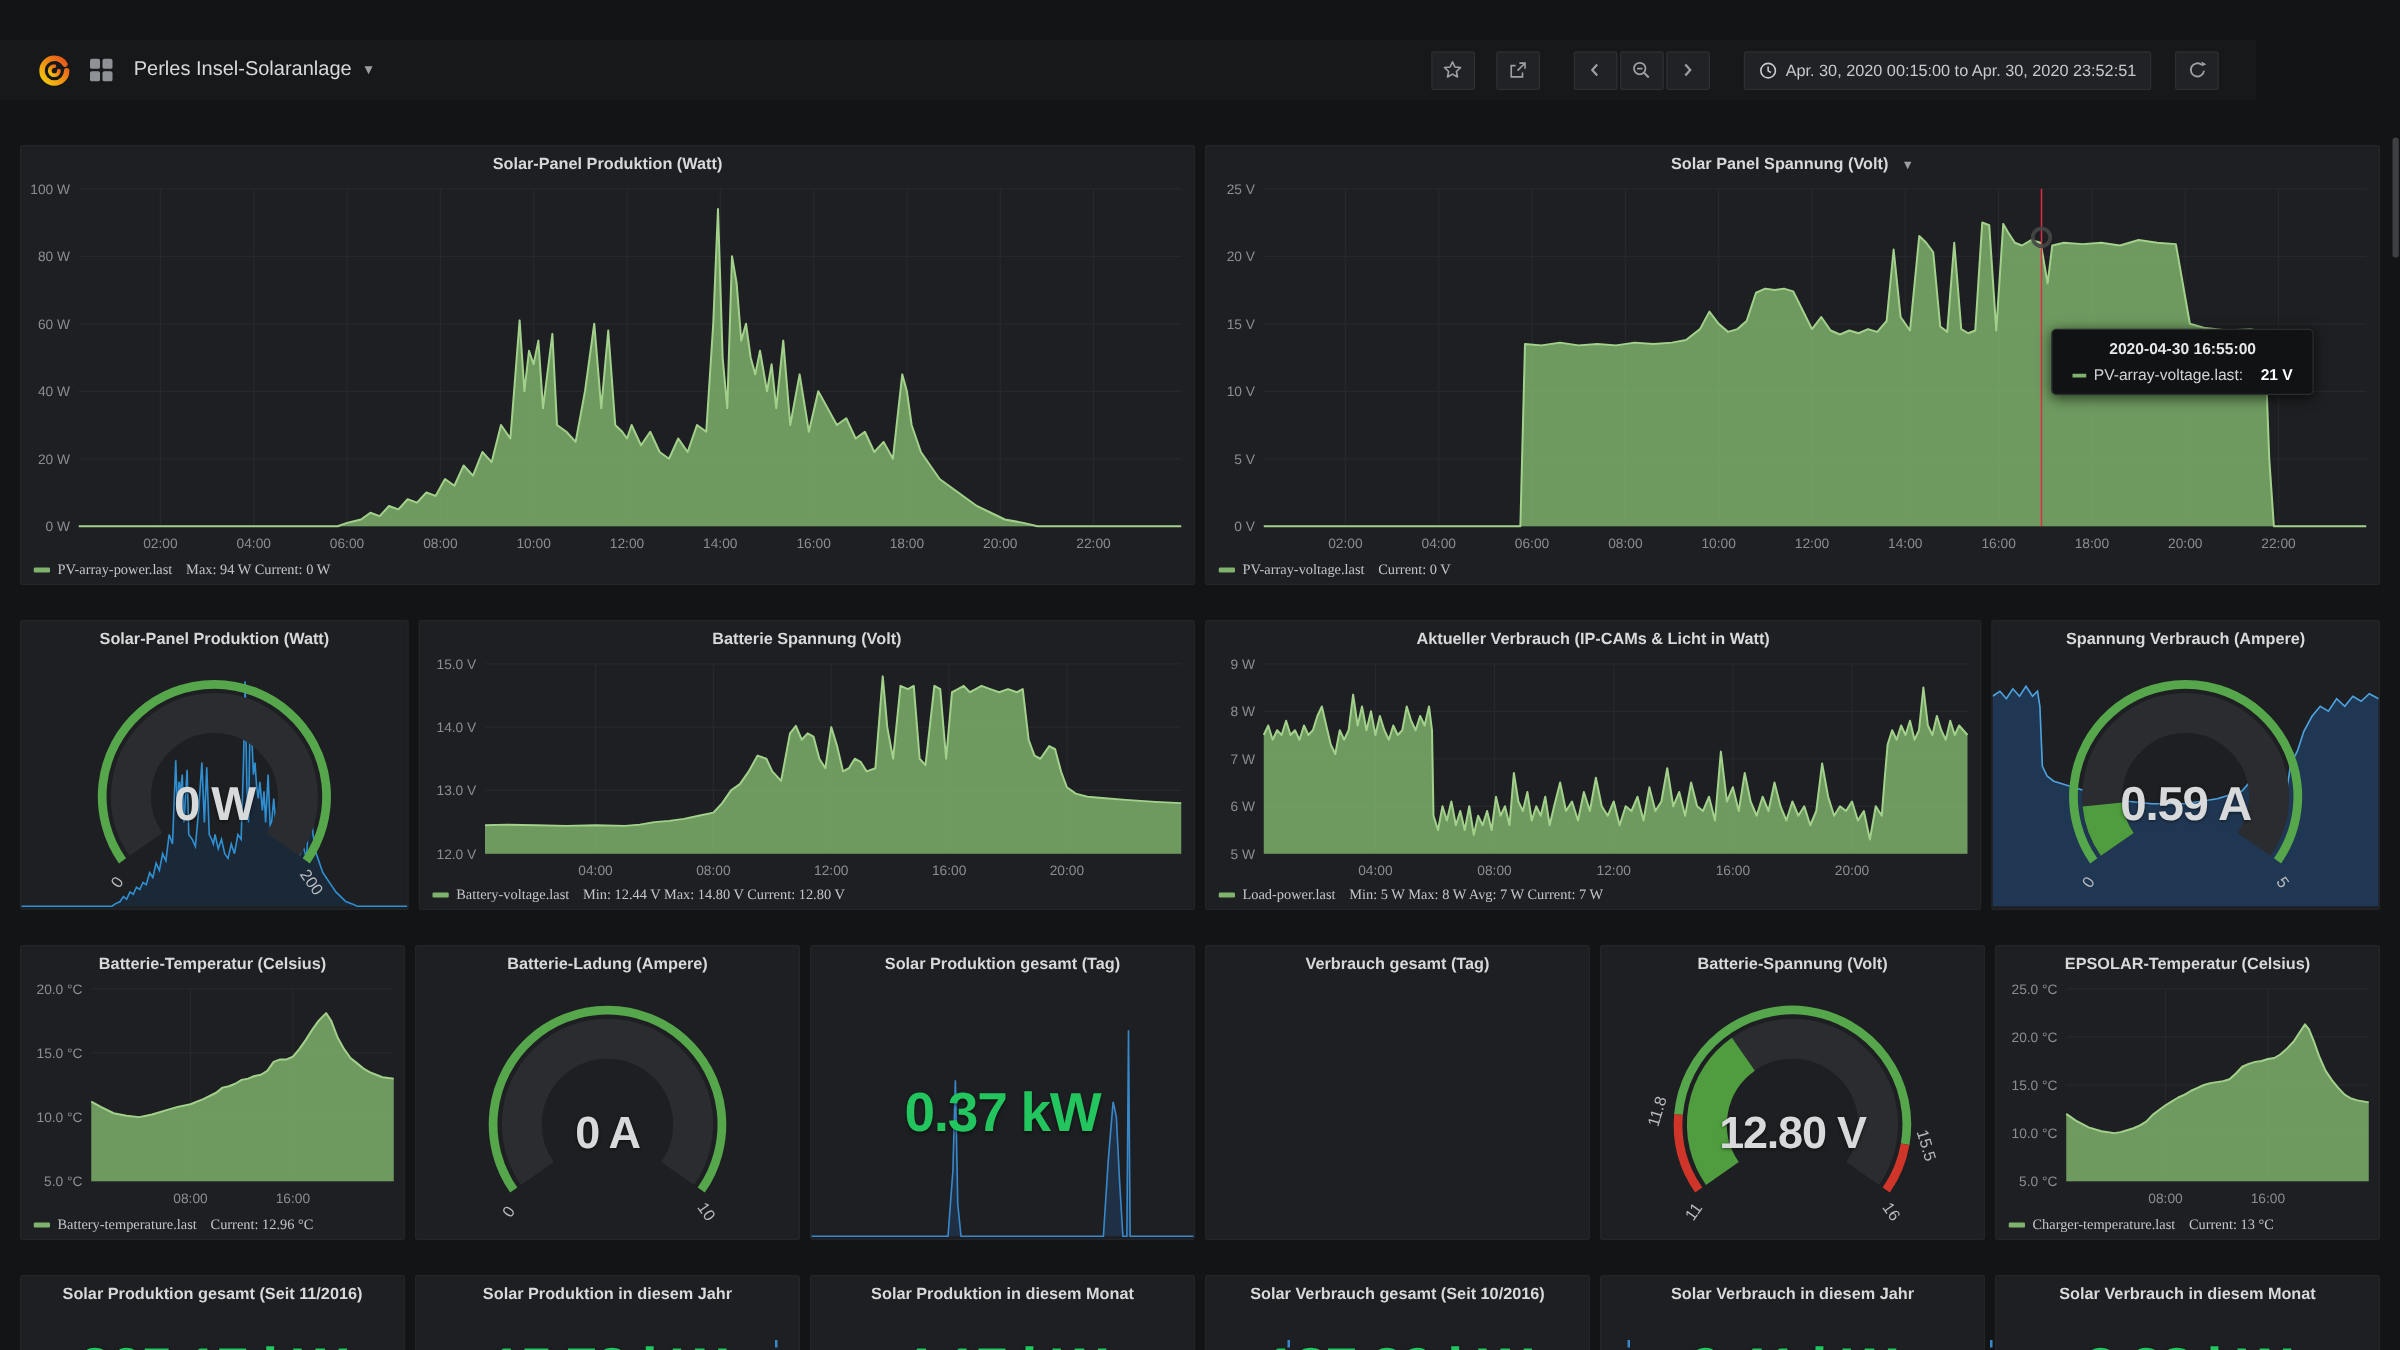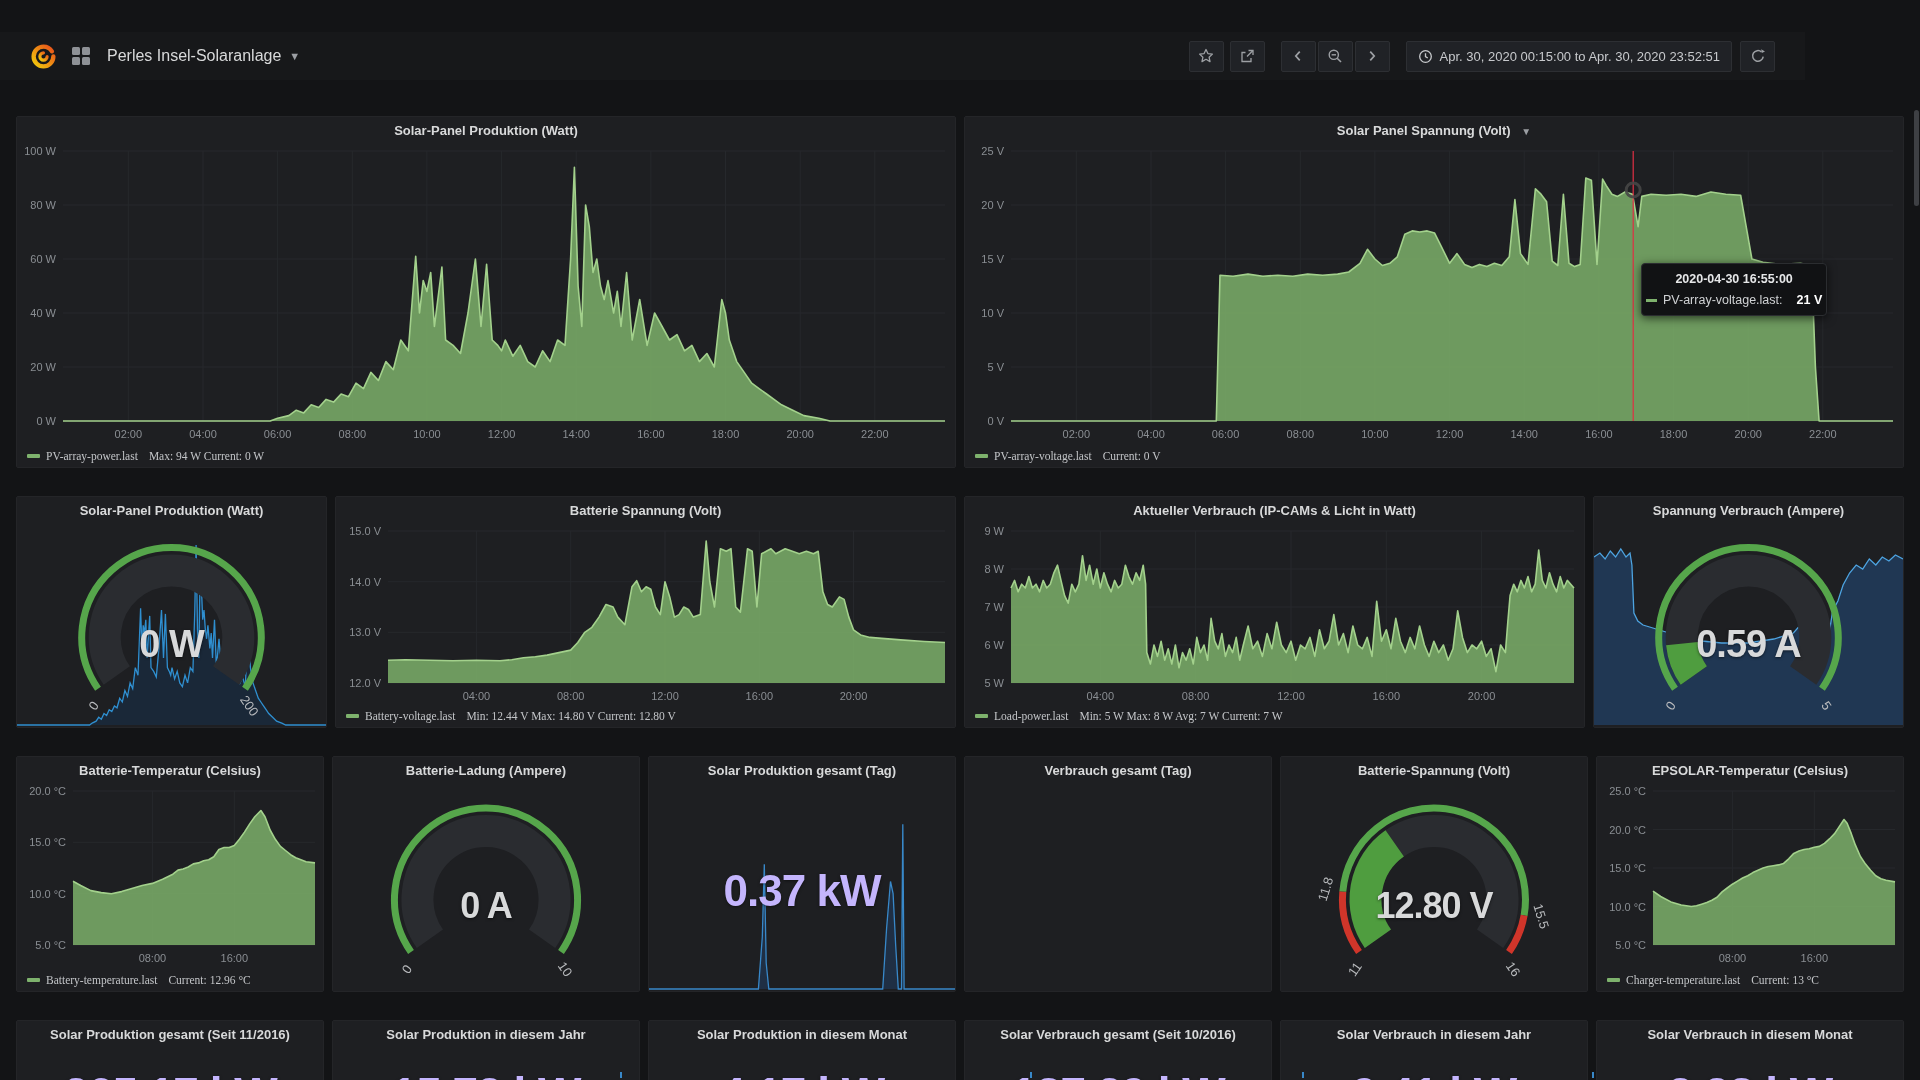--- a/index.html
+++ b/index.html
@@ -4,21 +4,21 @@
 <style>
   html,body{margin:0;padding:0;background:#131416;width:1920px;height:1080px;overflow:hidden;
     font-family:"Liberation Sans",sans-serif;-webkit-font-smoothing:antialiased;}
   
   .navbar{position:absolute;top:0;left:0;width:1805px;height:48px;background:#17181a;
     display:flex;align-items:center;padding:0 30px;box-sizing:border-box;z-index:20;margin-top:32px;}
   .logo{width:27px;height:27px;margin-right:14px;}
   .apps{margin-right:16px;display:flex;align-items:center;}
   .nav-title{color:#d8d9da;font-size:16px;display:flex;align-items:center;cursor:pointer;}
   .nav-caret{color:#9b9ea3;font-size:11px;margin-left:8px;}
-  .nav-right{margin-left:auto;display:flex;align-items:center;gap:6px;}
+  .nav-right{margin-left:auto;display:flex;align-items:center;gap:17px;}
   .nav-btn{height:31px;min-width:35px;background:#202226;border:1px solid #2d2f33;border-radius:2px;
     display:flex;align-items:center;justify-content:center;color:#9da0a4;cursor:pointer;box-sizing:border-box;}
   .nav-group{display:flex;gap:2px;margin-left:10px;}
   .time-btn{padding:0 11px;gap:7px;font-size:13px;color:#c7c9cc;white-space:nowrap;margin-left:10px;}
   .refresh-btn{margin-left:2px;}
   
   .content{position:absolute;top:48px;left:0;width:1920px;padding:40px 16px 0;box-sizing:border-box;}
   .row{display:grid;gap:8px;margin-bottom:8px;margin-top:28px;}
   .r1{grid-template-columns:940px 940px;height:352px;}
   .r2{grid-template-columns:311px 621px 621px 311px;height:232px;}
@@ -33,25 +33,25 @@
   .dash{width:13px;height:4px;background:#7eb26d;border-radius:1px;margin-right:6px;flex:none;}
   .lname{margin-right:11px;cursor:pointer;}
   .ax{font-size:11px;fill:#8a8e93;}
   .glab{font-size:13px;fill:#b8babd;}
   .spark-layer{position:absolute;inset:0;z-index:1;}
   .gauge-layer{position:absolute;inset:0;z-index:2;}
   .gauge-value{position:absolute;left:0;right:0;top:49%;text-align:center;font-weight:700;color:#d8d9da;
     font-size:38px;letter-spacing:-1px;text-shadow:0 1px 3px rgba(0,0,0,.55);z-index:3;}
   .gauge-value.sm{font-size:36px;}
   .stat-value{position:absolute;left:0;right:0;top:52%;transform:translateY(-50%);text-align:center;
-    font-size:44px;font-weight:700;color:#c4b5fd;z-index:3;letter-spacing:-1px;text-shadow:0 1px 3px rgba(0,0,0,.5);}
+    font-size:44px;font-weight:700;color:#22c55e;z-index:3;letter-spacing:-1px;text-shadow:0 1px 3px rgba(0,0,0,.5);}
   .r4 .stat-value{font-size:46px;top:56%;}
   
   .tooltip{position:absolute;left:676px;top:146px;z-index:6;background:#111214;border:1px solid #2b2d30;
-    border-radius:4px;padding:8px 4px;box-shadow:0 2px 10px rgba(0,0,0,.65);}
+    border-radius:4px;padding:8px 16px;box-shadow:0 2px 10px rgba(0,0,0,.65);}
   .tt-time{font-size:12.5px;font-weight:700;color:#e6e7e8;text-align:center;margin-bottom:7px;white-space:nowrap;}
   .tt-row{display:flex;align-items:center;font-size:12.5px;color:#d0d2d4;white-space:nowrap;}
   .tt-dash{width:11px;height:3px;background:#7eb26d;margin-right:6px;flex:none;}
   .tt-val{font-weight:700;margin-left:14px;color:#ffffff;}
   
   .peek{position:absolute;width:2px;height:6px;background:#3888c9;top:1072px;z-index:5;}
   .sb{position:absolute;right:1px;top:110px;width:5px;height:96px;background:#3e4044;border-radius:3px;z-index:30;cursor:pointer;}
 </style>
 </head>
 <body>

